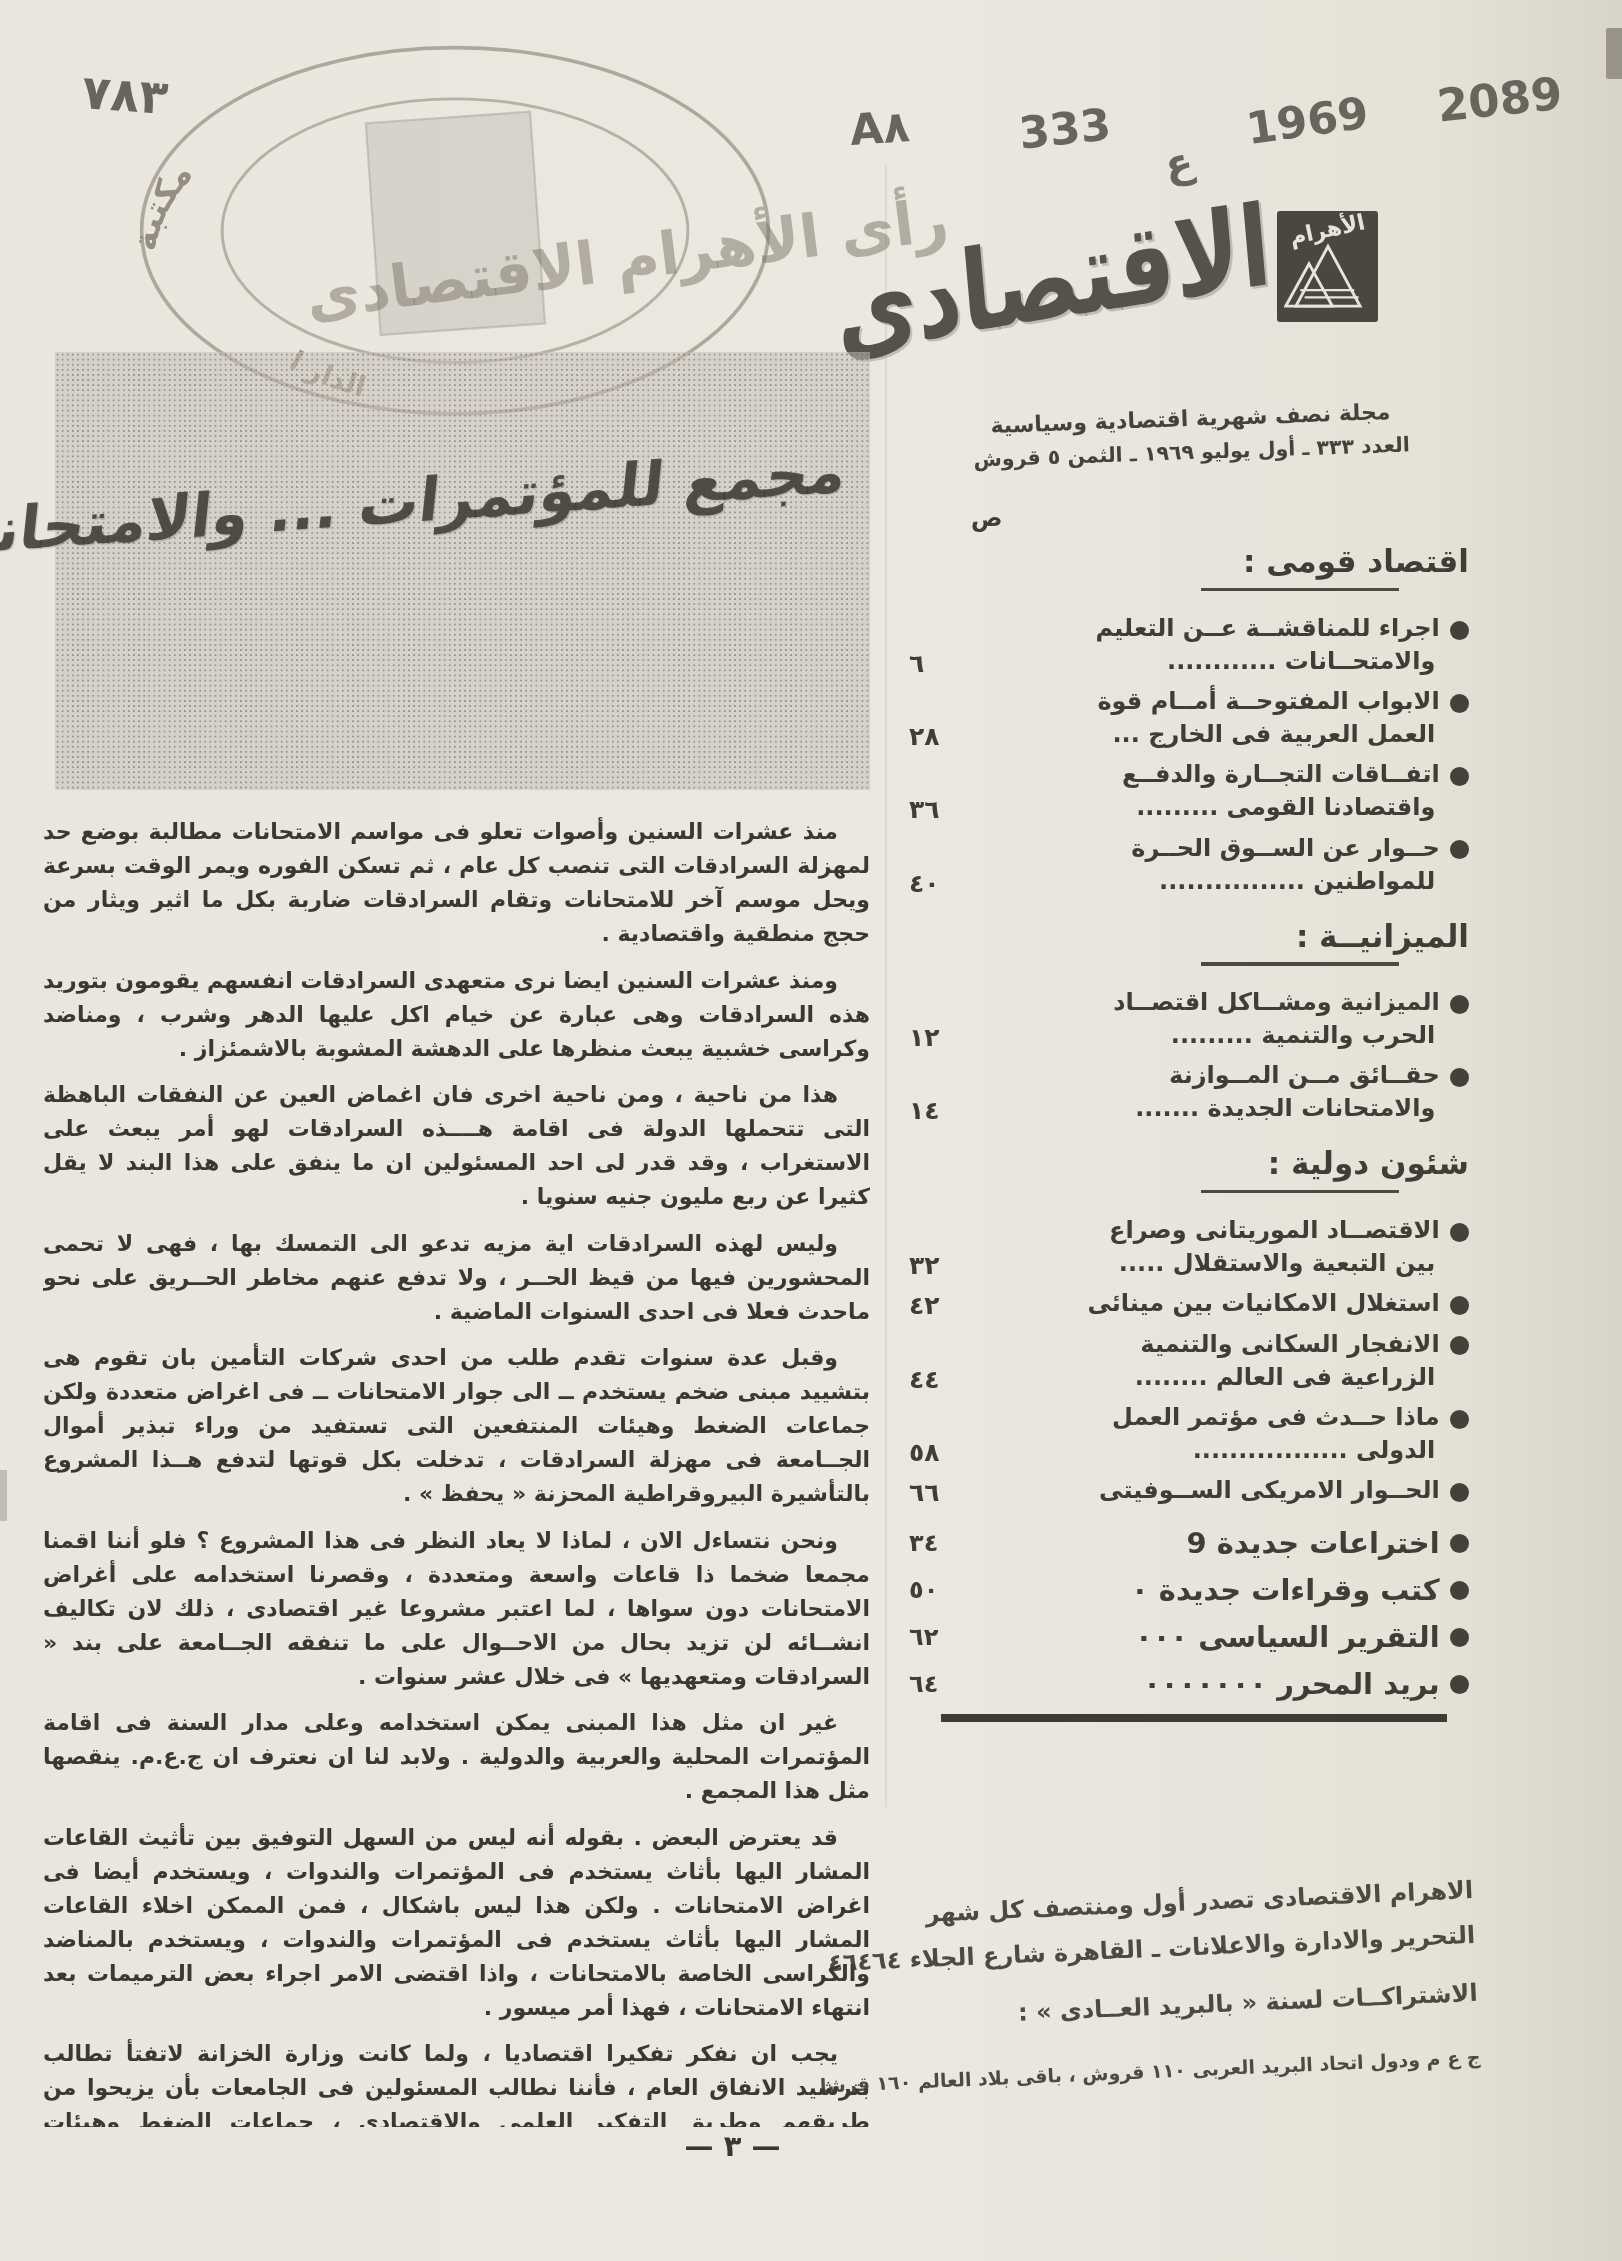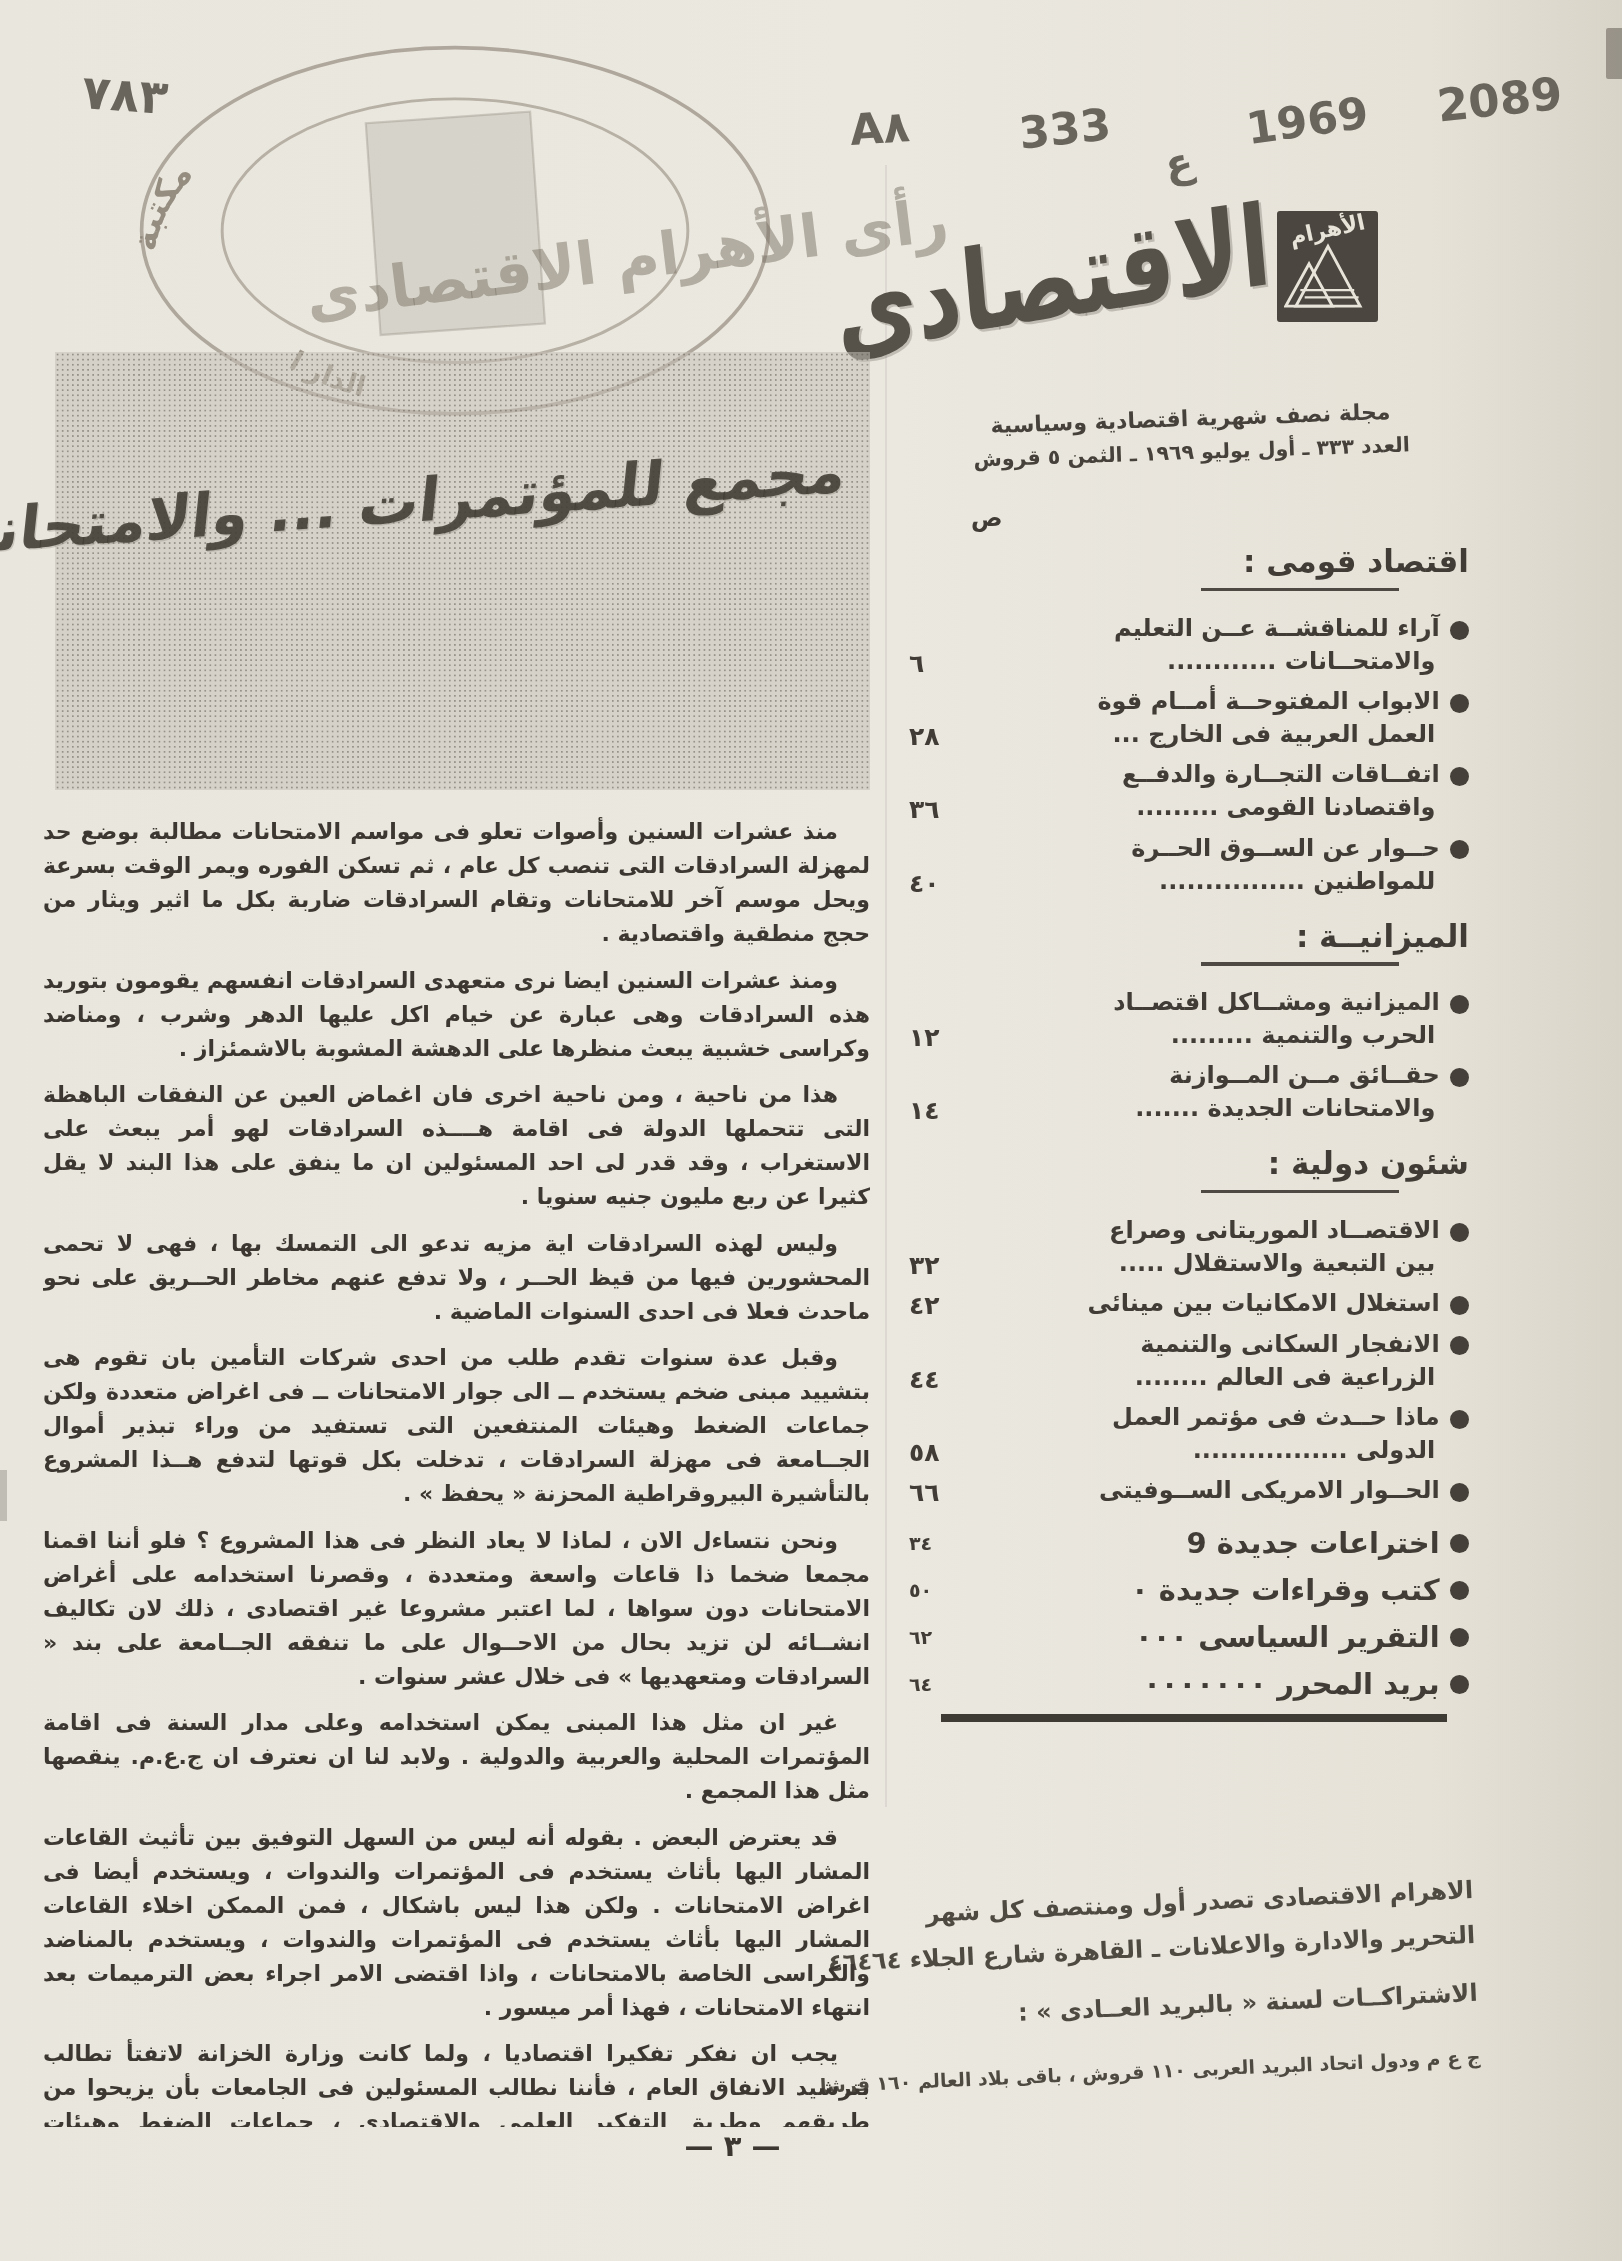--- a/index.html
+++ b/index.html
@@ -86,21 +86,21 @@
   .toc-item{display:flex;direction:rtl;align-items:flex-start;margin-bottom:7.3px;font-size:24px;font-weight:bold;}
   .bullet{width:19px;height:19px;border-radius:50%;background:#45413a;margin-top:8.8px;margin-left:10.3px;flex:0 0 auto;}
   .toc-lines{flex:1;min-width:0;}
   .toc-lines .l1,.toc-lines .l2{line-height:33px;white-space:nowrap;}
   .toc-lines .l2{padding-right:4.4px;}
   .toc-page{align-self:flex-end;font-size:25px;min-width:51px;text-align:left;}
   .toc-section{margin-bottom:19px;}
   .hl-item{display:flex;direction:rtl;align-items:center;font-size:29px;font-weight:bold;margin-bottom:13px;}
   .hl-item .bullet{margin-top:0;}
   .hl-label{flex:1;white-space:nowrap;}
-  .hl-page{font-size:19px;min-width:51px;text-align:left;}
+  .hl-page{font-size:24px;min-width:51px;text-align:left;}
   .toc-bottom-rule{height:8px;background:#3e3a34;width:506px;margin:10.3px 22px 0 auto;}
   
   .imprint{
     position:absolute;left:916px;top:1880px;width:561px;direction:rtl;text-align:right;
     font-weight:bold;color:#4e4a42;transform:rotate(-2.5deg);
   }
   .imprint .imp{font-size:24px;line-height:45px;white-space:nowrap;}
   .imprint .imp3{margin-top:13px;}
   .imprint .imp4{font-size:19px;margin-top:19px;letter-spacing:-0.4px;}
 </style>
@@ -155,21 +155,21 @@
   <div class="toc">
     <div class="page-abbr">ص</div>
     <div id="toc-sections">
   <div class="toc-section">
     <div class="toc-section-title">اقتصاد قومى :</div>
     <div class="sec-rule"></div>
     <div class="sec-items">
   <div class="toc-item">
     <span class="bullet"></span>
     <div class="toc-lines">
-      <div class="l1">آراء للمناقشــة عــن التعليم</div>
+      <div class="l1">اجراء للمناقشــة عــن التعليم</div>
       <div class="l2">والامتحــانات ............</div>
     </div>
     <span class="toc-page">٦</span>
   </div>
 
   <div class="toc-item">
     <span class="bullet"></span>
     <div class="toc-lines">
       <div class="l1">الابواب المفتوحــة أمــام قوة</div>
       <div class="l2">العمل العربية فى الخارج ...</div>

